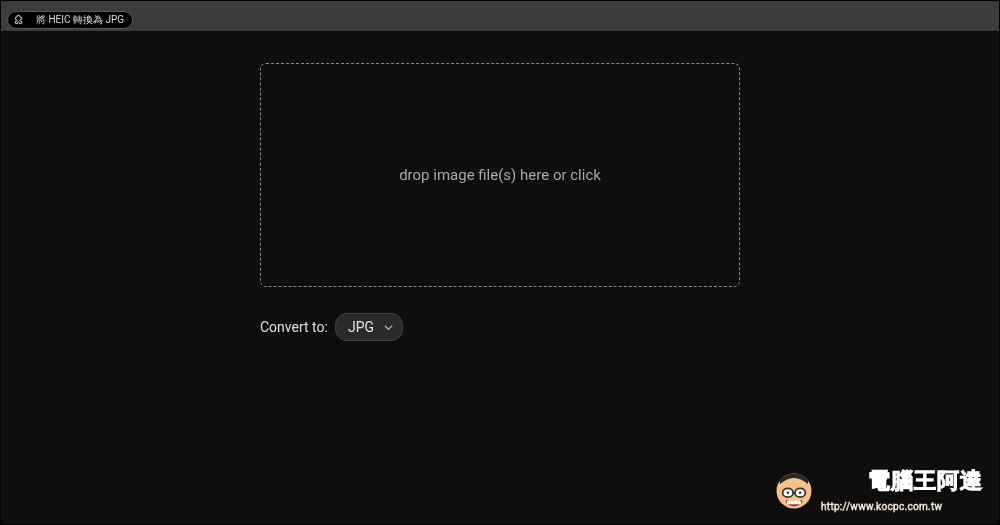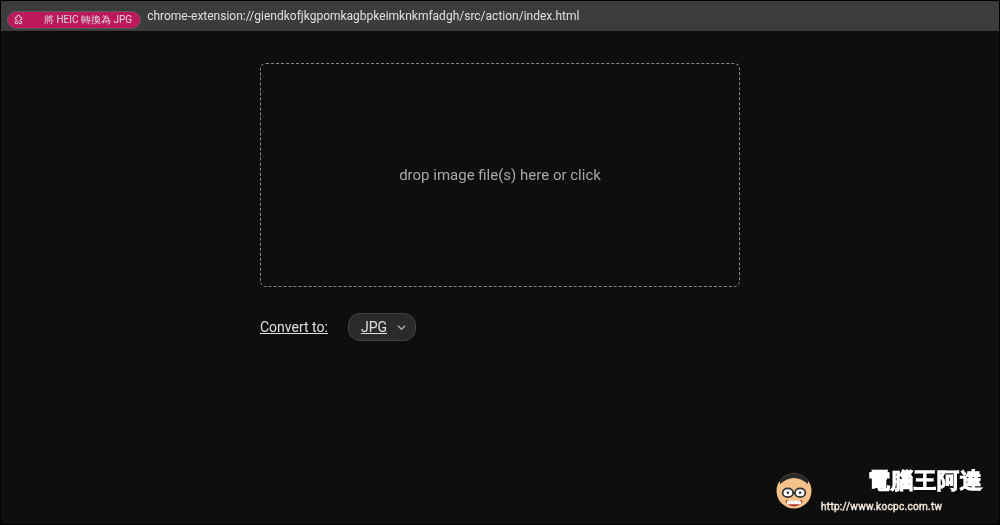--- a/index.html
+++ b/index.html
@@ -20,27 +20,27 @@
       height: 30px;
       background: #3c3c3c;
       display: flex;
       align-items: center;
       padding: 0 6px;
       gap: 6px;
     }
     .page-badge {
       display: flex;
       align-items: center;
-      gap: 20px;
+      gap: 12px;
       border: 1px solid #5a5a5a;
       border-radius: 10px;
       padding: 1px 8px 1px 5px;
       font-size: 10px;
       color: #dcdcdc;
-      background: #be185d;
+      background: #000000;
       white-space: nowrap;
       margin-top: 8px;
     }
     .page-badge svg {
       width: 11px;
       height: 11px;
     }
     .url-text {
       font-size: 12px;
       color: #e0e0e0;
@@ -68,24 +68,23 @@
     .controls {
       width: 480px;
       margin-top: 26px;
       display: flex;
       flex-direction: column;
       gap: 30px;
     }
     .row {
       display: flex;
       align-items: center;
-      gap: 20px;
+      gap: 7px;
       color: #e0e0e0;
       font-size: 14px;
-      text-decoration: underline;
     }
     .select-box {
       position: relative;
       background: #2a2a2a;
       border: 1px solid #444;
       border-radius: 12px;
       padding: 5px 28px 5px 12px;
       color: #e0e0e0;
       font-size: 14px;
       cursor: pointer;
@@ -181,21 +180,20 @@
 
 <div class="address-bar">
   <div class="page-badge">
     <span>
       <svg viewBox="0 0 24 24" fill="none" stroke="#dcdcdc" stroke-width="2">
         <path d="M10 3h4a1 1 0 0 1 1 1v3h3a1 1 0 0 1 1 1v4h-2a2 2 0 0 0 0 4h2v4a1 1 0 0 1-1 1h-4v-2a2 2 0 0 0-4 0v2H6a1 1 0 0 1-1-1v-4h2a2 2 0 0 0 0-4H5V8a1 1 0 0 1 1-1h3V4a1 1 0 0 1 1-1z"></path>
       </svg>
     </span>
     <span>將 HEIC 轉換為 JPG</span>
   </div>
-  <div class="url-text">chrome-extension://giendkofjkgpomkagbpkeimknkmfadgh/src/action/index.html</div>
 </div>
 
 <div class="app-body">
   <div class="drop-zone">
     <span>drop image file(s) here or click</span>
   </div>
 
   <div class="controls">
     <div class="row">
       <span>Convert to:</span>

